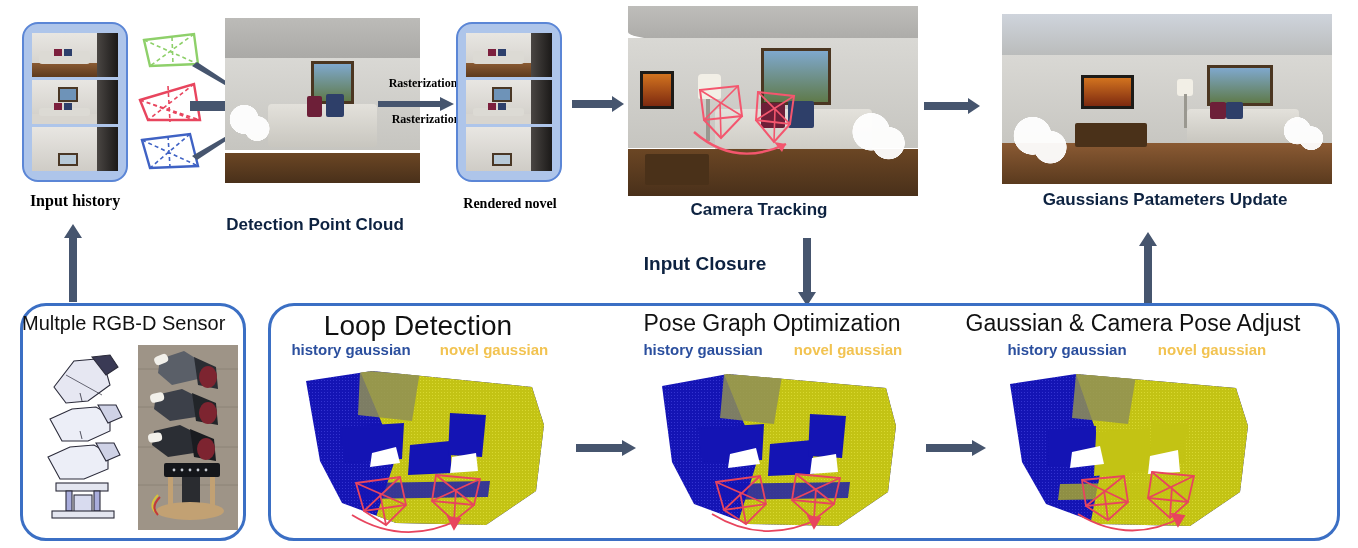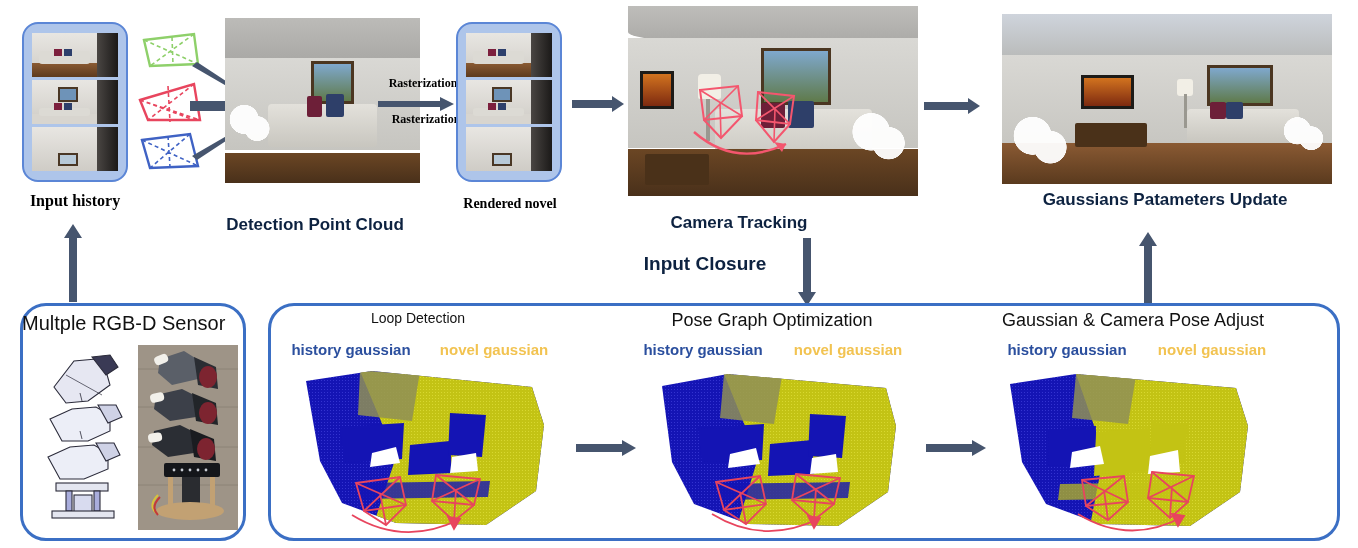--- a/index.html
+++ b/index.html
@@ -244,21 +244,21 @@
     <path d="M10 8 L48 4 L52 34 L14 38 Z" fill="none" stroke="#f4566e" stroke-width="2"></path>
     <path d="M10 8 L52 34 M48 4 L14 38 M30 20 L31 56" stroke="#f4566e" stroke-width="1.6" fill="none"></path>
     <path d="M14 38 L31 56 L52 34" fill="none" stroke="#f4566e" stroke-width="2"></path>
     <path d="M68 10 L104 14 L100 42 L66 38 Z" fill="none" stroke="#f4566e" stroke-width="2"></path>
     <path d="M68 10 L100 42 M104 14 L66 38 M85 26 L84 60" stroke="#f4566e" stroke-width="1.6" fill="none"></path>
     <path d="M66 38 L84 60 L100 42" fill="none" stroke="#f4566e" stroke-width="2"></path>
     <path d="M4 50 Q45 86 96 62" fill="none" stroke="#f4566e" stroke-width="2.4"></path>
     <path d="M96 62 L84 60 L92 70 Z" fill="#f4566e"></path>
   </svg>
 </div>
-<div class="lbl-sans" style="left:624px;top:200px;width:230px;font-size:17px;margin-top:13px;">Camera Tracking</div>
+<div class="lbl-sans" style="left:644px;top:200px;width:230px;font-size:17px;">Camera Tracking</div>
 
 <div class="abs" style="left:924px;top:98px;">
   <svg width="56" height="16" viewBox="0 0 56 16">
     <path d="M0 4 L44 4 L44 0 L56 8 L44 16 L44 12 L0 12 Z" fill="#46556e"></path>
   </svg>
 </div>
 
 <div class="room" style="left:1002px;top:14px;width:330px;height:170px;">
   <div class="ceil" style="height:28%;background:linear-gradient(180deg,#cfd4dc,#b7b8b6);"></div>
   <div class="backwall" style="top:24%;height:56%;"></div>
@@ -353,21 +353,21 @@
     <rect x="72" y="132" width="5" height="28" fill="#c2a173"></rect>
     <rect x="44" y="132" width="18" height="30" fill="#2a2c30"></rect>
     <ellipse cx="52" cy="166" rx="34" ry="9" fill="#c2a173"></ellipse>
     <path d="M20 150 Q10 160 18 168" stroke="#d8c23a" stroke-width="2" fill="none"></path>
     <path d="M22 152 Q12 162 20 170" stroke="#c23a3a" stroke-width="2" fill="none"></path>
   </svg>
 </div>
 
 <div class="frame" style="left:268px;top:303px;width:1072px;height:238px;"></div>
 
-<div class="lbl-thin" style="left:288px;top:310px;width:260px;font-size:14px;">Loop Detection</div>
+<div class="lbl-thin" style="left:288px;top:310px;width:260px;font-size:28px;">Loop Detection</div>
 <div class="lbl-sans lbl-hist" style="left:276px;top:341px;width:150px;font-size:15px;">history gaussian</div>
 <div class="lbl-sans lbl-novel" style="left:424px;top:341px;width:140px;font-size:15px;">novel gaussian</div>
 <div class="pcloud" style="left:300px;top:365px;width:250px;height:170px;">
   <svg width="250" height="170" viewBox="0 0 250 170">
     <defs>
       <pattern id="pb" width="3" height="3" patternUnits="userSpaceOnUse">
         <rect width="3" height="3" fill="#1414b4"></rect>
           <rect width="1" height="1" fill="#3333d0"></rect>
       </pattern>
       <pattern id="py" width="3" height="3" patternUnits="userSpaceOnUse">
@@ -401,21 +401,21 @@
     </g>
   </svg>
 </div>
 
 <div class="abs" style="left:576px;top:440px;">
   <svg width="60" height="16" viewBox="0 0 60 16">
     <path d="M0 4 L46 4 L46 0 L60 8 L46 16 L46 12 L0 12 Z" fill="#46556e"></path>
   </svg>
 </div>
 
-<div class="lbl-thin" style="left:612px;top:310px;width:320px;font-size:18px;">Pose Graph Optimization</div>
+<div class="lbl-thin" style="left:612px;top:310px;width:320px;font-size:23px;">Pose Graph Optimization</div>
 <div class="lbl-sans lbl-hist" style="left:628px;top:341px;width:150px;font-size:15px;">history gaussian</div>
 <div class="lbl-sans lbl-novel" style="left:778px;top:341px;width:140px;font-size:15px;">novel gaussian</div>
 <div class="pcloud" style="left:650px;top:368px;width:250px;height:168px;">
   <svg width="250" height="168" viewBox="0 0 250 168">
     <defs>
       <clipPath id="c2">
           <path d="M12 18 L78 6 L236 20 L246 58 L238 124 L188 158 L98 156 L44 136 L22 94 Z"></path>
         </clipPath>
     </defs>
     <g clip-path="url(#c2)">
@@ -441,21 +441,21 @@
     </g>
   </svg>
 </div>
 
 <div class="abs" style="left:926px;top:440px;">
   <svg width="60" height="16" viewBox="0 0 60 16">
     <path d="M0 4 L46 4 L46 0 L60 8 L46 16 L46 12 L0 12 Z" fill="#46556e"></path>
   </svg>
 </div>
 
-<div class="lbl-thin" style="left:948px;top:310px;width:370px;font-size:18px;">Gaussian &amp; Camera Pose Adjust</div>
+<div class="lbl-thin" style="left:948px;top:310px;width:370px;font-size:23px;">Gaussian &amp; Camera Pose Adjust</div>
 <div class="lbl-sans lbl-hist" style="left:992px;top:341px;width:150px;font-size:15px;">history gaussian</div>
 <div class="lbl-sans lbl-novel" style="left:1142px;top:341px;width:140px;font-size:15px;">novel gaussian</div>
 <div class="pcloud" style="left:1000px;top:368px;width:250px;height:168px;">
   <svg width="250" height="168" viewBox="0 0 250 168">
     <defs>
       <clipPath id="c3">
           <path d="M10 16 L76 6 L236 20 L248 58 L240 124 L190 158 L100 156 L46 136 L22 94 Z"></path>
         </clipPath>
     </defs>
     <g clip-path="url(#c3)">

